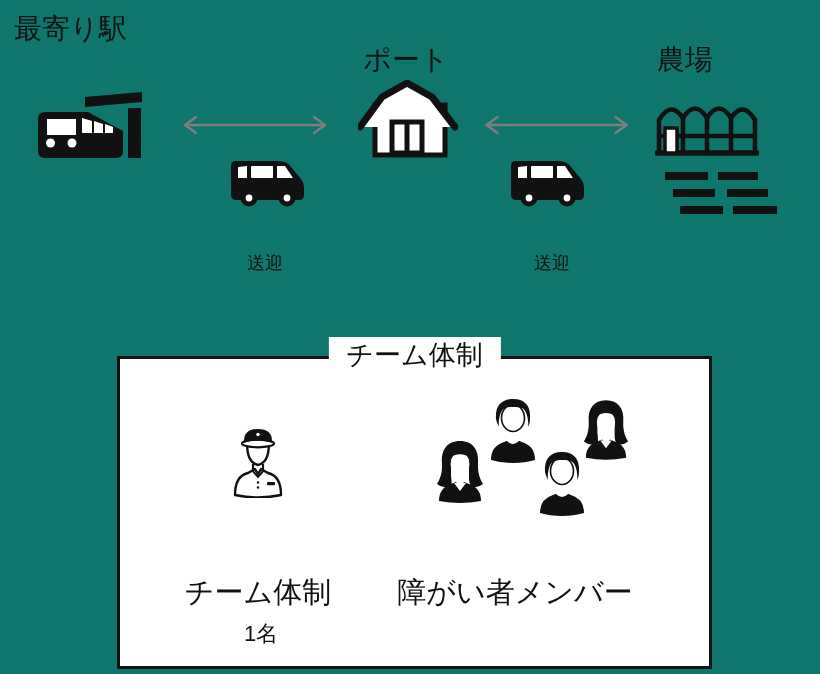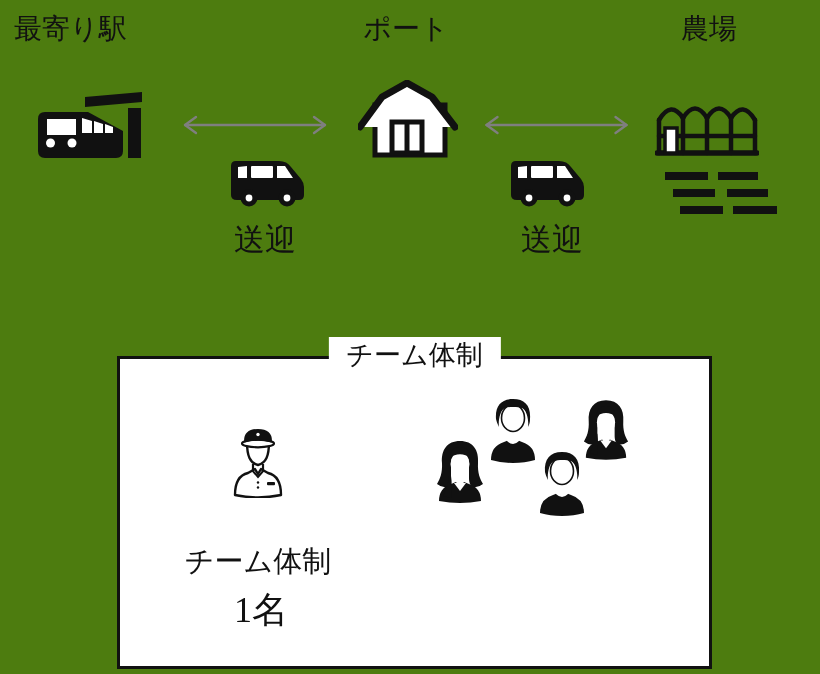--- a/index.html
+++ b/index.html
@@ -1,45 +1,45 @@
 <!DOCTYPE html>
 <html><head>
 <meta charset="utf-8">
 <style>
   html,body{margin:0;padding:0;background:#fff;}
   #canvas{
-    position:relative;width:820px;height:674px;background:#4d7c0f;overflow:hidden;
-    font-family:Liberation Serif, serif;color:#111;
+    position:relative;width:820px;height:674px;background:#0f766e;overflow:hidden;
+    font-family:Liberation Sans, sans-serif;color:#111;
   }
   .abs{position:absolute;}
   .lbl{white-space:nowrap;color:#111;}
   .top-label{font-size:28px;line-height:1.15;}
-  .centered{transform:translateX(-50%);}
-  .shuttle-label{font-size:31px;line-height:1.15;}
+  .centered{transform:translateX(-50%);margin-top:31px;}
+  .shuttle-label{font-size:18px;line-height:1.15;}
   .icon{display:block;}
   
   #team-box{
     position:absolute;left:117px;top:356px;width:589px;height:307px;
     border:3px solid #111;background:#fff;text-align:center;
   }
   #team-title{
     position:absolute;top:-22px;left:50%;transform:translateX(-50%);
     background:#fff;padding:0 18px;font-size:27px;line-height:1.4;white-space:nowrap;
   }
   .role-name{font-size:29px;line-height:1.15;}
-  .role-count{font-size:36px;line-height:1.15;}
+  .role-count{font-size:22px;line-height:1.15;}
 </style>
 </head>
 <body>
 
 <div id="canvas">
 
   <div class="abs lbl top-label" style="left:14px;top:13px;">最寄り駅</div>
   <div class="abs lbl top-label centered" style="left:406px;top:13px;">ポート</div>
-  <div class="abs lbl top-label centered" style="left:709px;top:13px;">農場</div>
+  <div class="abs lbl top-label centered" style="left:685px;top:13px;">農場</div>
 
   <svg class="abs icon" style="left:38px;top:92px;" width="104" height="66" viewBox="0 0 104 66">
     <polygon points="47,5 104,0 104,10 47,15" fill="#111"></polygon>
     <rect x="90" y="16" width="13" height="50" fill="#111"></rect>
     <path d="M7,20 H50 L85,39 V59 Q85,66 78,66 H7 Q0,66 0,59 V27 Q0,20 7,20 Z" fill="#111"></path>
     <rect x="9" y="27" width="29" height="16" fill="#fff"></rect>
     <polygon points="44,26 54,29 54,41 44,41" fill="#fff"></polygon>
     <polygon points="56,29 65,32 65,41 56,41" fill="#fff"></polygon>
     <polygon points="67,32 75,35 75,41 67,41" fill="#fff"></polygon>
     <circle cx="12.5" cy="51" r="4.5" fill="#fff"></circle>
@@ -166,14 +166,15 @@
     <path d="M25,1 C12,1 6,10 7,23 C7.5,33 5,39 2,44 Q7,48 12,47 C15,46 16,42 16,38 L16,24 Q16,14 25,14 Q34,14 34,24 L34,38 C34,42 35,46 38,47 Q43,48 48,44 C45,39 42.5,33 43,23 C44,10 38,1 25,1 Z" fill="#111"></path>
     <ellipse cx="25" cy="24" rx="9.5" ry="12" fill="#fff"></ellipse>
     <path d="M15,18 C15,10 20,7 25,7 C30,7 35,10 35,18 C30,13 20,13 15,18 Z" fill="#111"></path>
     <path d="M4,61 Q4,48 16,44 L21,42 L25,48 L29,42 L34,44 Q46,48 46,61 Q25,65 4,61 Z" fill="#111"></path>
     <polygon points="19,43 25,51 31,43" fill="#fff"></polygon>
     <path d="M14,36 C13,46 10,52 8,56 L16,58 C17,50 17,42 16,36 Z" fill="#111"></path>
   </svg>
 
   <div class="abs lbl role-name centered" style="left:258px;top:545px;">チーム体制</div>
   <div class="abs lbl role-count centered" style="left:261px;top:590px;">1名</div>
+  <div class="abs lbl role-name centered" style="left:515px;top:545px;">障がい者メンバー</div>
 
 </div>
 
 </body></html>

